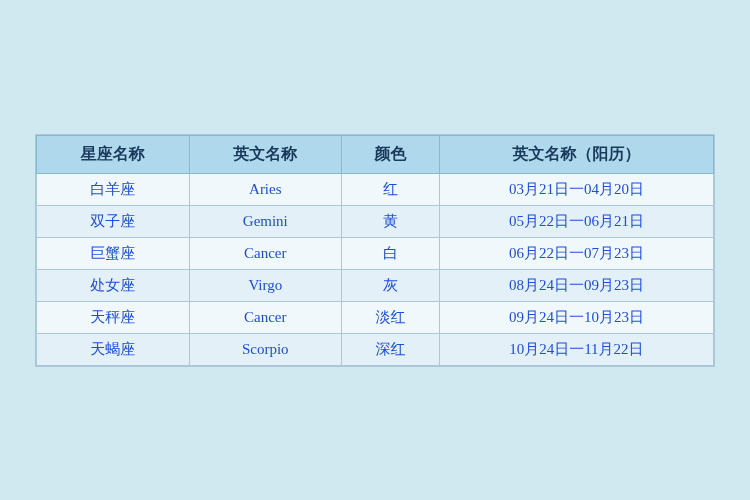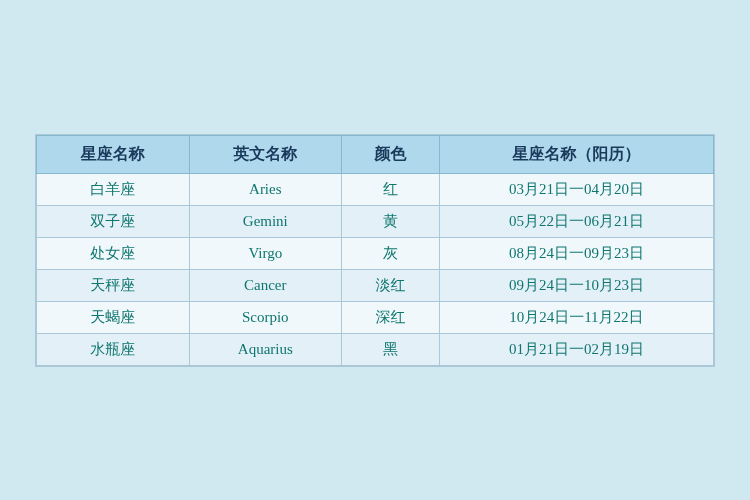--- a/index.html
+++ b/index.html
@@ -40,68 +40,68 @@
       background-color: #f0f8fc;
     }
     tbody tr:nth-child(even) {
       background-color: #e4f0f8;
     }
     tbody td {
       border: 1px solid #aac8d8;
       padding: 6px 12px;
       text-align: center;
       font-size: 15px;
-      color: #0f766e;
+      color: #1d4ed8;
     }
   </style>
 </head>
 <body>
 
 <div class="table-container">
   <table>
     <thead>
       <tr>
         <th>星座名称</th>
         <th>英文名称</th>
         <th>颜色</th>
-        <th>星座名称（阳历）</th>
+        <th>英文名称（阳历）</th>
       </tr>
     </thead>
     <tbody id="table-body">
     <tr>
           <td>白羊座</td>
           <td>Aries</td>
           <td>红</td>
           <td>03月21日一04月20日</td>
         </tr>
         <tr>
           <td>双子座</td>
           <td>Gemini</td>
           <td>黄</td>
           <td>05月22日一06月21日</td>
+        </tr>
+        <tr>
+          <td>巨蟹座</td>
+          <td>Cancer</td>
+          <td>白</td>
+          <td>06月22日一07月23日</td>
         </tr>
         <tr>
           <td>处女座</td>
           <td>Virgo</td>
           <td>灰</td>
           <td>08月24日一09月23日</td>
         </tr>
         <tr>
           <td>天秤座</td>
           <td>Cancer</td>
           <td>淡红</td>
           <td>09月24日一10月23日</td>
         </tr>
         <tr>
           <td>天蝎座</td>
           <td>Scorpio</td>
           <td>深红</td>
           <td>10月24日一11月22日</td>
         </tr>
-        <tr>
-          <td>水瓶座</td>
-          <td>Aquarius</td>
-          <td>黑</td>
-          <td>01月21日一02月19日</td>
-        </tr>
       </tbody>
   </table>
 </div>
 
 </body></html>

